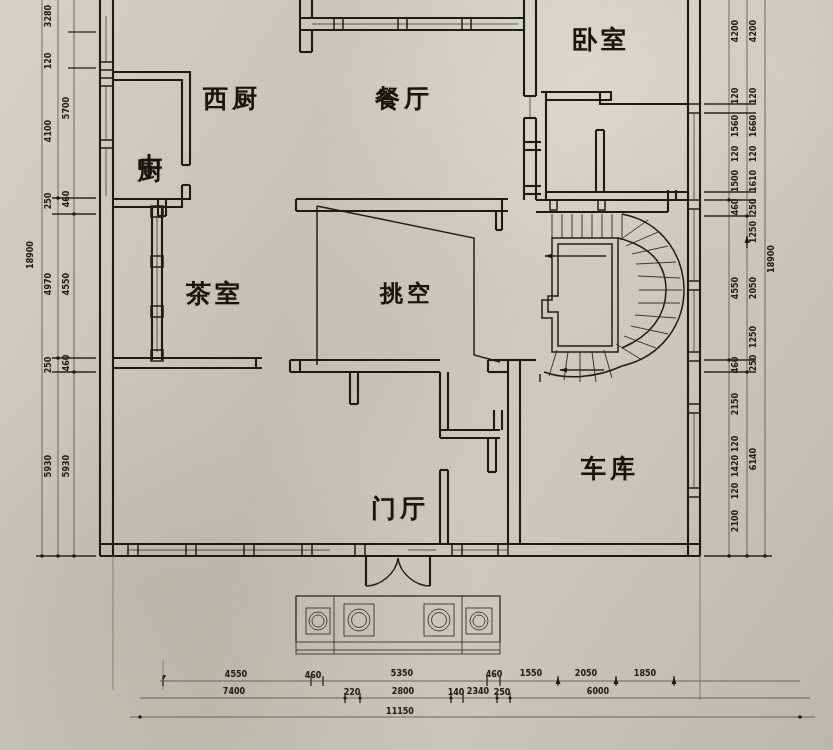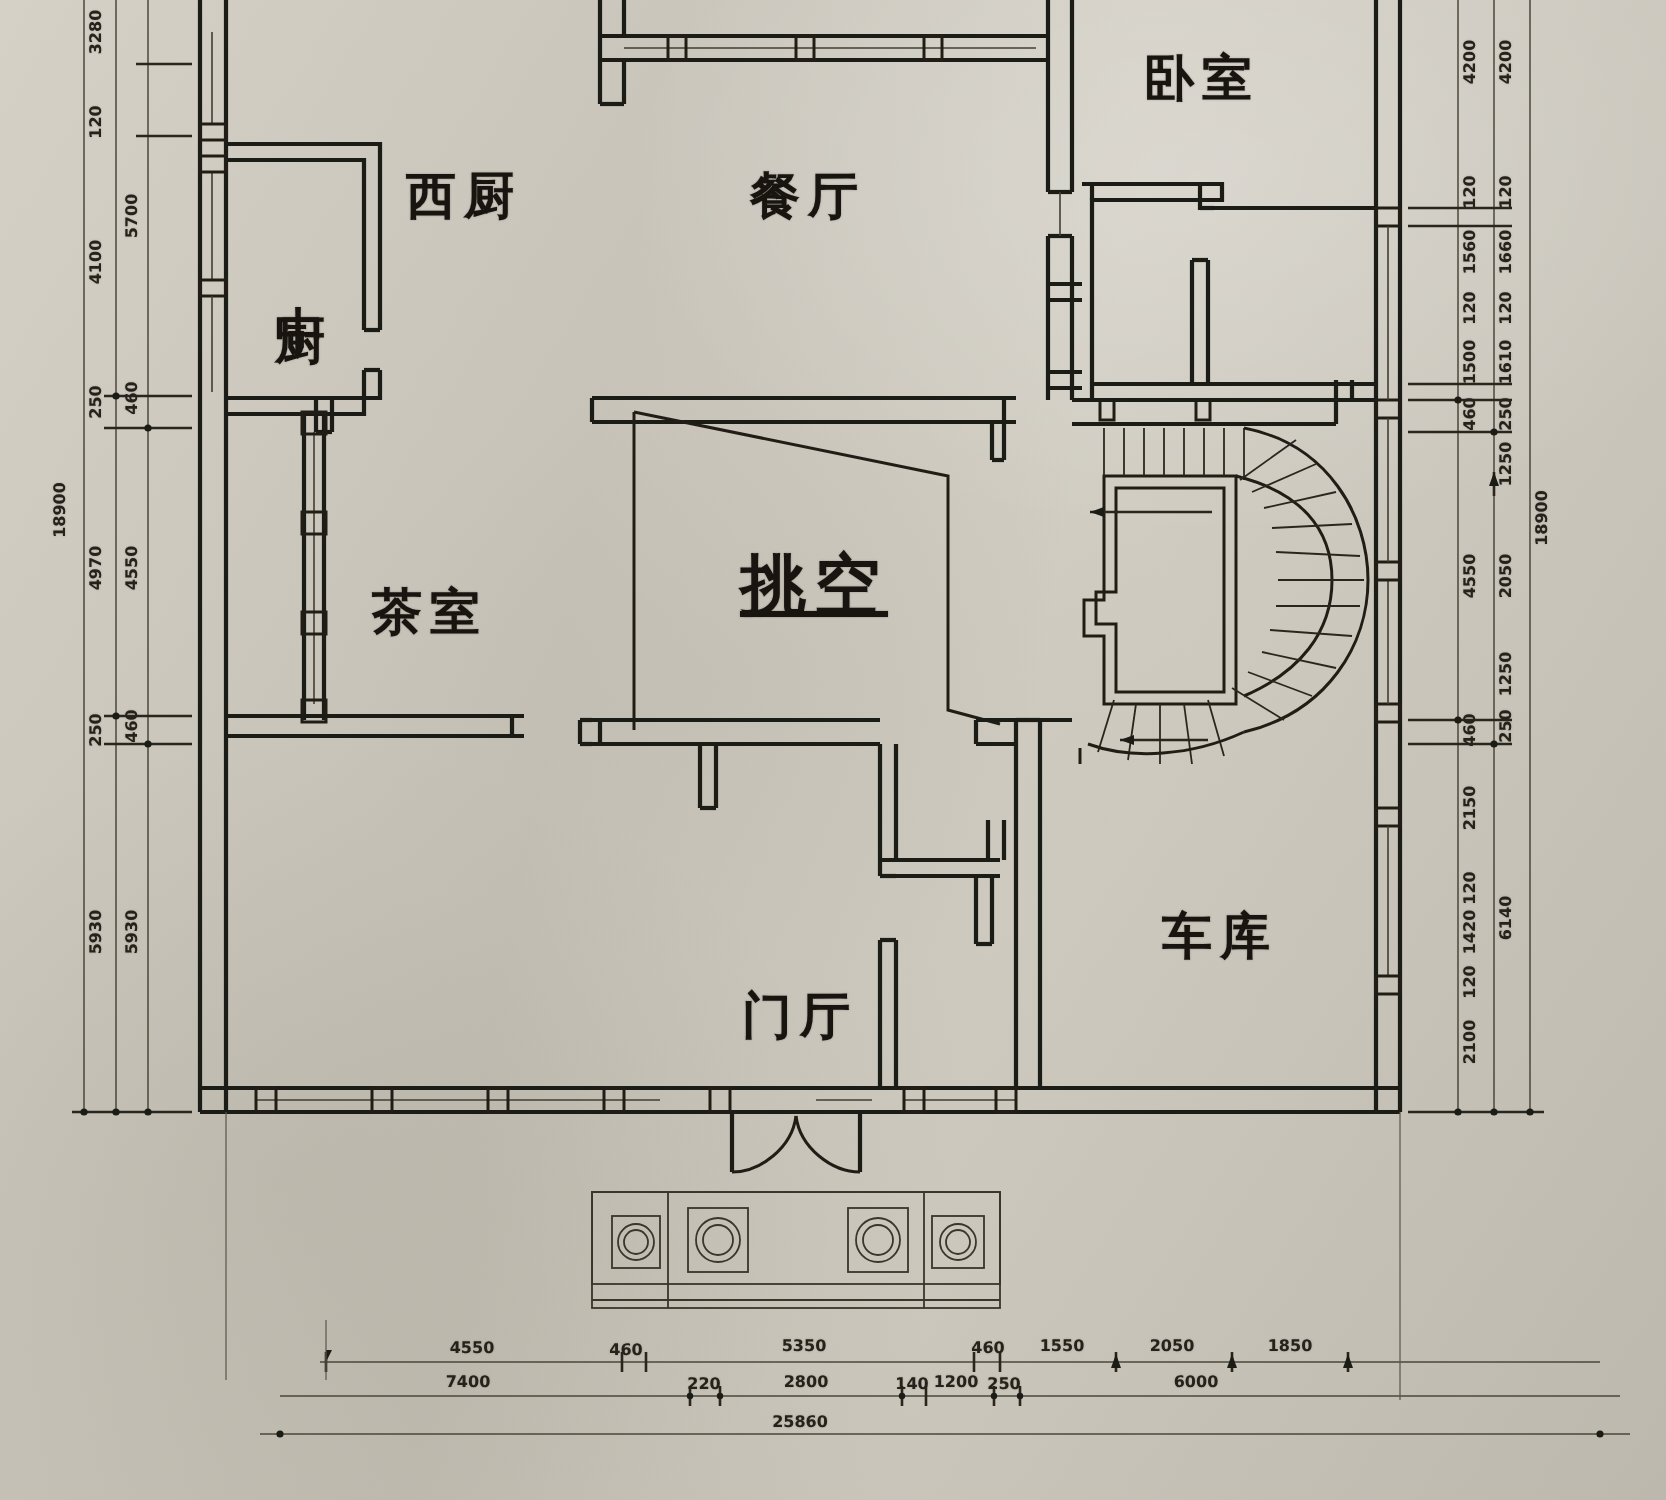--- a/index.html
+++ b/index.html
@@ -448,22 +448,22 @@
       </g>
 
     </g>
   </svg>
 
   <div id="rooms-layer" class="layer">
       <div class="room" style="left: 150px; top: 138px; font-size: 25px; writing-mode: vertical-rl; letter-spacing: 6px;">中厨</div>
       <div class="room" style="left: 232px; top: 98px; font-size: 25px;">西厨</div>
       <div class="room" style="left: 404px; top: 98px; font-size: 25px;">餐厅</div>
       <div class="room" style="left: 601px; top: 39px; font-size: 25px; text-align: right;">卧室</div>
-      <div class="room" style="left: 215px; top: 306px; font-size: 25px;">茶室</div>
-      <div class="room" style="left: 407px; top: 293px; font-size: 33px; text-decoration: underline;">挑空</div>
+      <div class="room" style="left: 215px; top: 293px; font-size: 25px;">茶室</div>
+      <div class="room" style="left: 407px; top: 293px; font-size: 23px;">挑空</div>
       <div class="room" style="left: 400px; top: 508px; font-size: 25px;">门厅</div>
       <div class="room" style="left: 610px; top: 468px; font-size: 25px;">车库</div>
     </div>
 
   <div id="dims-layer" class="layer">
       <div class="dim v" style="left: 48px; top: 16px; transform: translate(-50%, -50%) rotate(-90deg);">3280</div>
       <div class="dim v" style="left: 48px; top: 61px; transform: translate(-50%, -50%) rotate(-90deg);">120</div>
       <div class="dim v" style="left: 66px; top: 108px; transform: translate(-50%, -50%) rotate(-90deg);">5700</div>
       <div class="dim v" style="left: 48px; top: 131px; transform: translate(-50%, -50%) rotate(-90deg);">4100</div>
       <div class="dim v" style="left: 48px; top: 201px; transform: translate(-50%, -50%) rotate(-90deg);">250</div>
@@ -504,20 +504,20 @@
       <div class="dim h" style="left: 313px; top: 675px; transform: translate(-50%, -50%) rotate(0deg);">460</div>
       <div class="dim h" style="left: 402px; top: 673px; transform: translate(-50%, -50%) rotate(0deg);">5350</div>
       <div class="dim h" style="left: 494px; top: 674px; transform: translate(-50%, -50%) rotate(0deg);">460</div>
       <div class="dim h" style="left: 531px; top: 673px; transform: translate(-50%, -50%) rotate(0deg);">1550</div>
       <div class="dim h" style="left: 586px; top: 673px; transform: translate(-50%, -50%) rotate(0deg);">2050</div>
       <div class="dim h" style="left: 645px; top: 673px; transform: translate(-50%, -50%) rotate(0deg);">1850</div>
       <div class="dim h" style="left: 234px; top: 691px; transform: translate(-50%, -50%) rotate(0deg);">7400</div>
       <div class="dim h" style="left: 352px; top: 692px; transform: translate(-50%, -50%) rotate(0deg);">220</div>
       <div class="dim h" style="left: 403px; top: 691px; transform: translate(-50%, -50%) rotate(0deg);">2800</div>
       <div class="dim h" style="left: 456px; top: 692px; transform: translate(-50%, -50%) rotate(0deg);">140</div>
-      <div class="dim h" style="left: 478px; top: 691px; transform: translate(-50%, -50%) rotate(0deg);">1200</div>
+      <div class="dim h" style="left: 478px; top: 691px; transform: translate(-50%, -50%) rotate(0deg);">2340</div>
       <div class="dim h" style="left: 502px; top: 692px; transform: translate(-50%, -50%) rotate(0deg);">250</div>
       <div class="dim h" style="left: 598px; top: 691px; transform: translate(-50%, -50%) rotate(0deg);">6000</div>
-      <div class="dim h" style="left: 400px; top: 711px; transform: translate(-50%, -50%) rotate(0deg);">25860</div>
+      <div class="dim h" style="left: 400px; top: 711px; transform: translate(-50%, -50%) rotate(0deg);">11150</div>
     </div>
 
 
 </div>
 
 </body></html>

